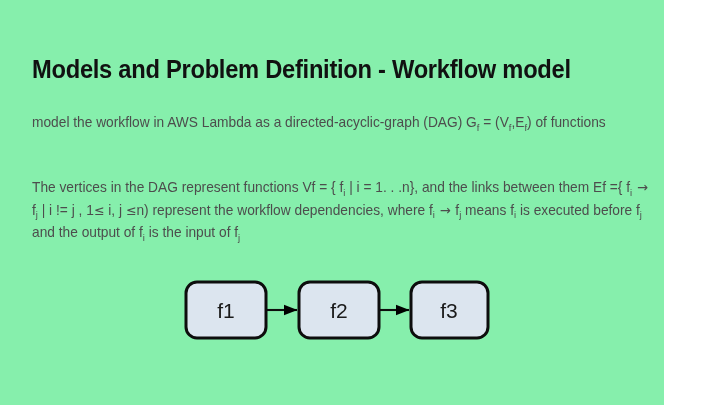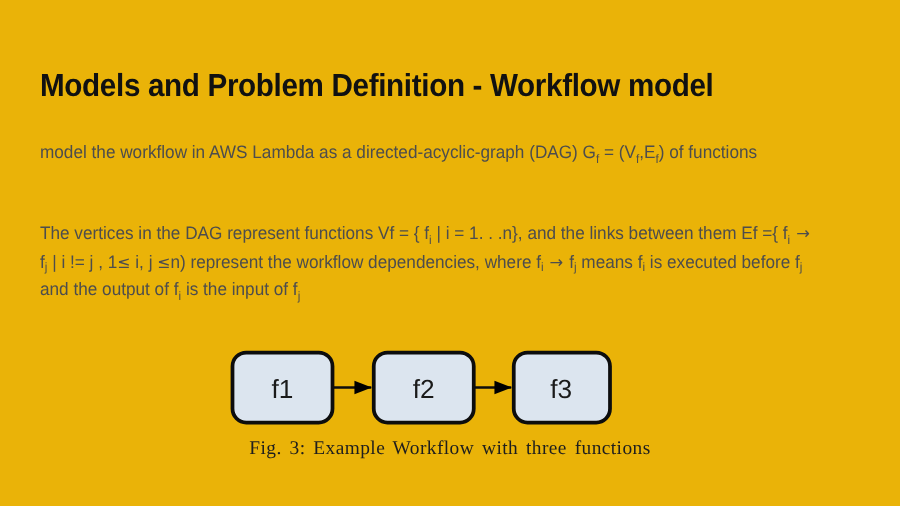--- a/index.html
+++ b/index.html
@@ -10,23 +10,23 @@
   body {
     width: 720px;
     height: 405px;
     overflow: hidden;
     font-family: "Liberation Sans", sans-serif;
     -webkit-font-smoothing: antialiased;
   }
 
   .slide {
     position: relative;
-    width: 720px;
+    width: 664px;
     height: 405px;
-    background: #eab308;
+    background: #86efac;
     box-sizing: border-box;
   }
 
   
   .slide-title {
     position: absolute;
     left: 32px;
     top: 38px;
     width: 660px;
     font-family: "Liberation Sans", sans-serif;
@@ -134,16 +134,15 @@
         <rect x="299" y="14" width="80" height="56" rx="11" ry="11" fill="#dce5ef" stroke="#0d0d0d" stroke-width="3"></rect>
         <text x="339" y="50" text-anchor="middle" font-family="Liberation Sans, sans-serif" font-size="21" fill="#1a1a1a">f2</text>
       </g>
 
       <g>
         <rect x="411" y="14" width="77" height="56" rx="11" ry="11" fill="#dce5ef" stroke="#0d0d0d" stroke-width="3"></rect>
         <text x="449" y="50" text-anchor="middle" font-family="Liberation Sans, sans-serif" font-size="21" fill="#1a1a1a">f3</text>
       </g>
     </svg>
 
-    <div class="figure-caption">Fig. 3: Example Workflow with three functions</div>
   </div>
 
 </div>
 
 </body></html>

